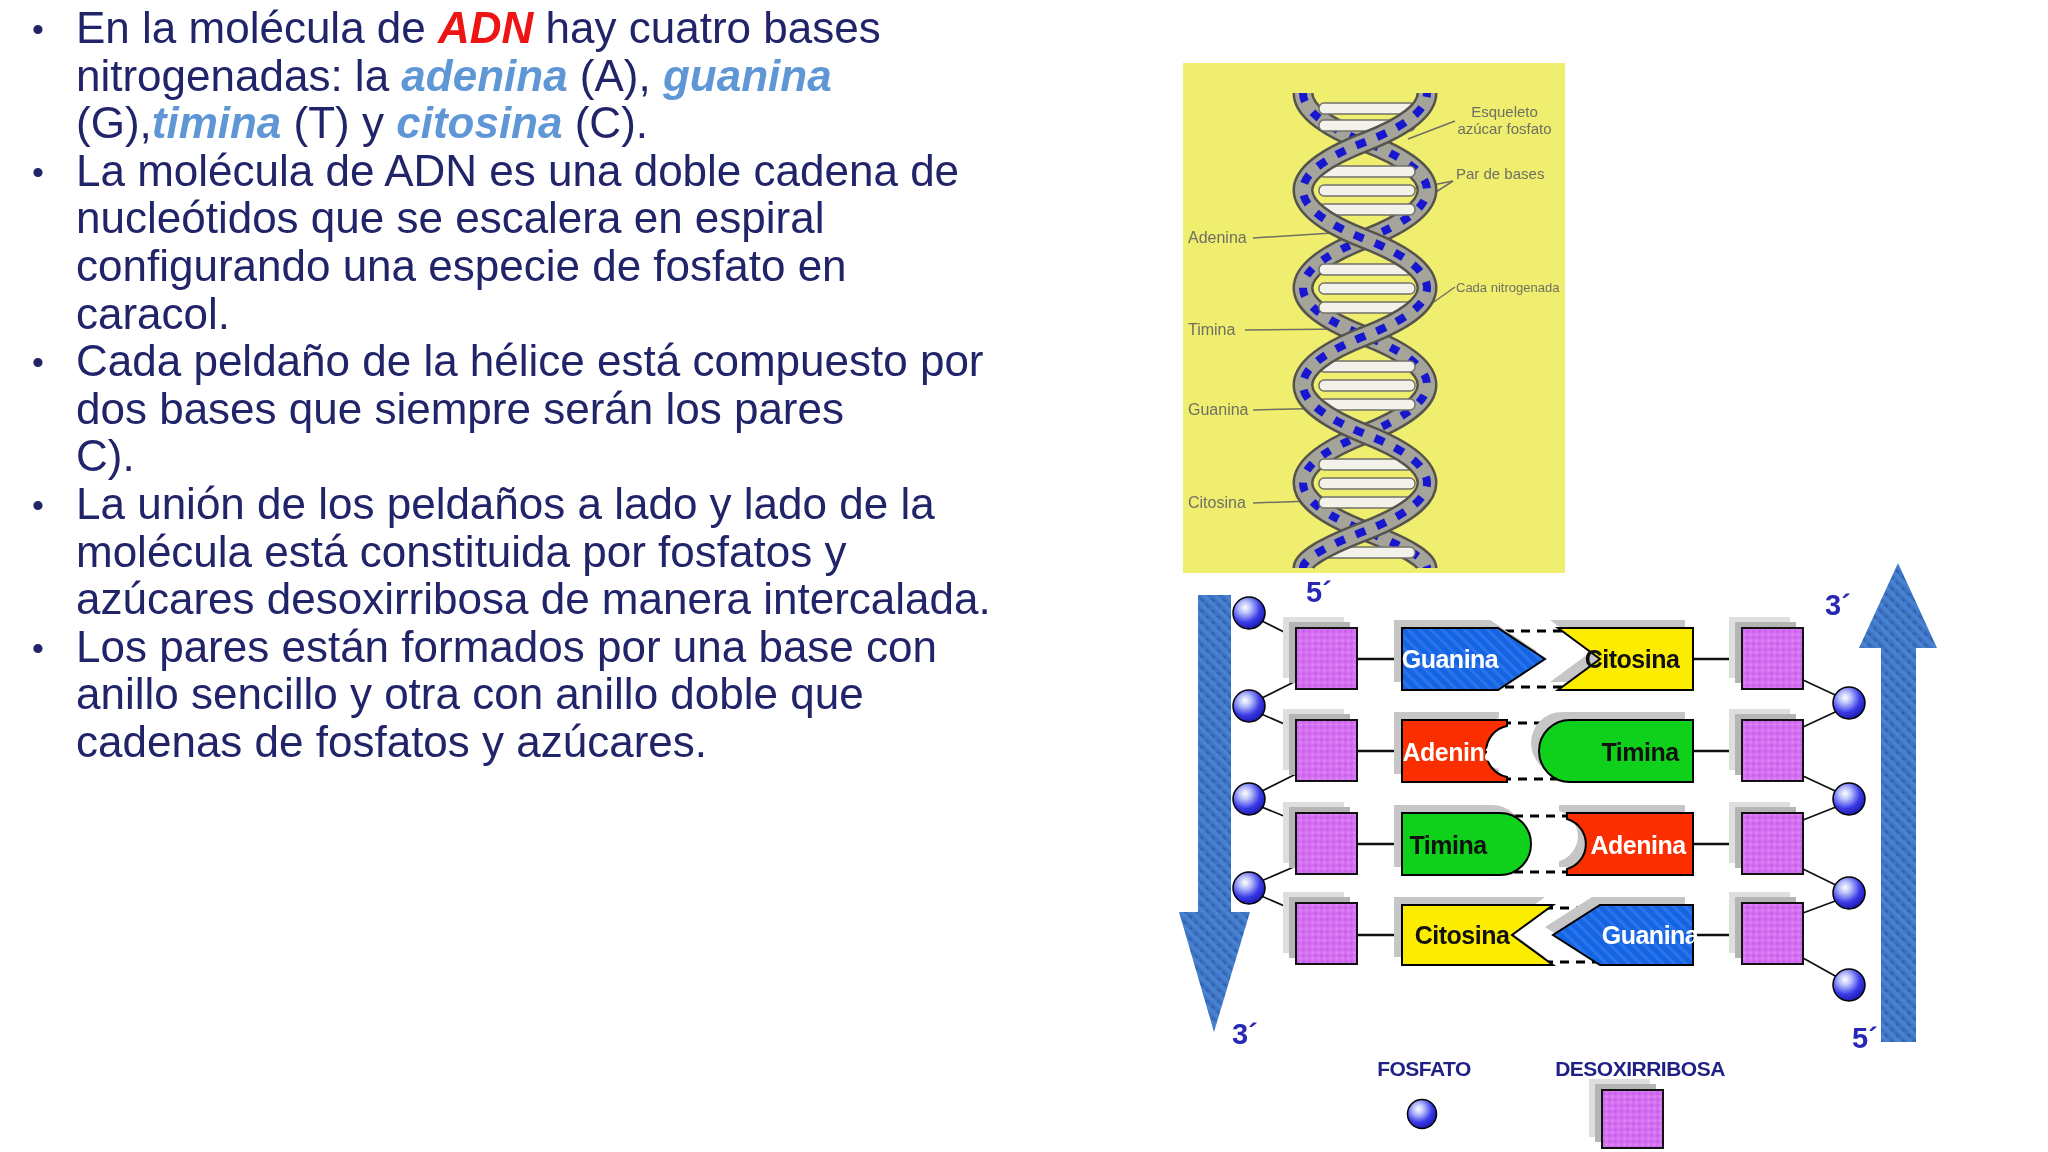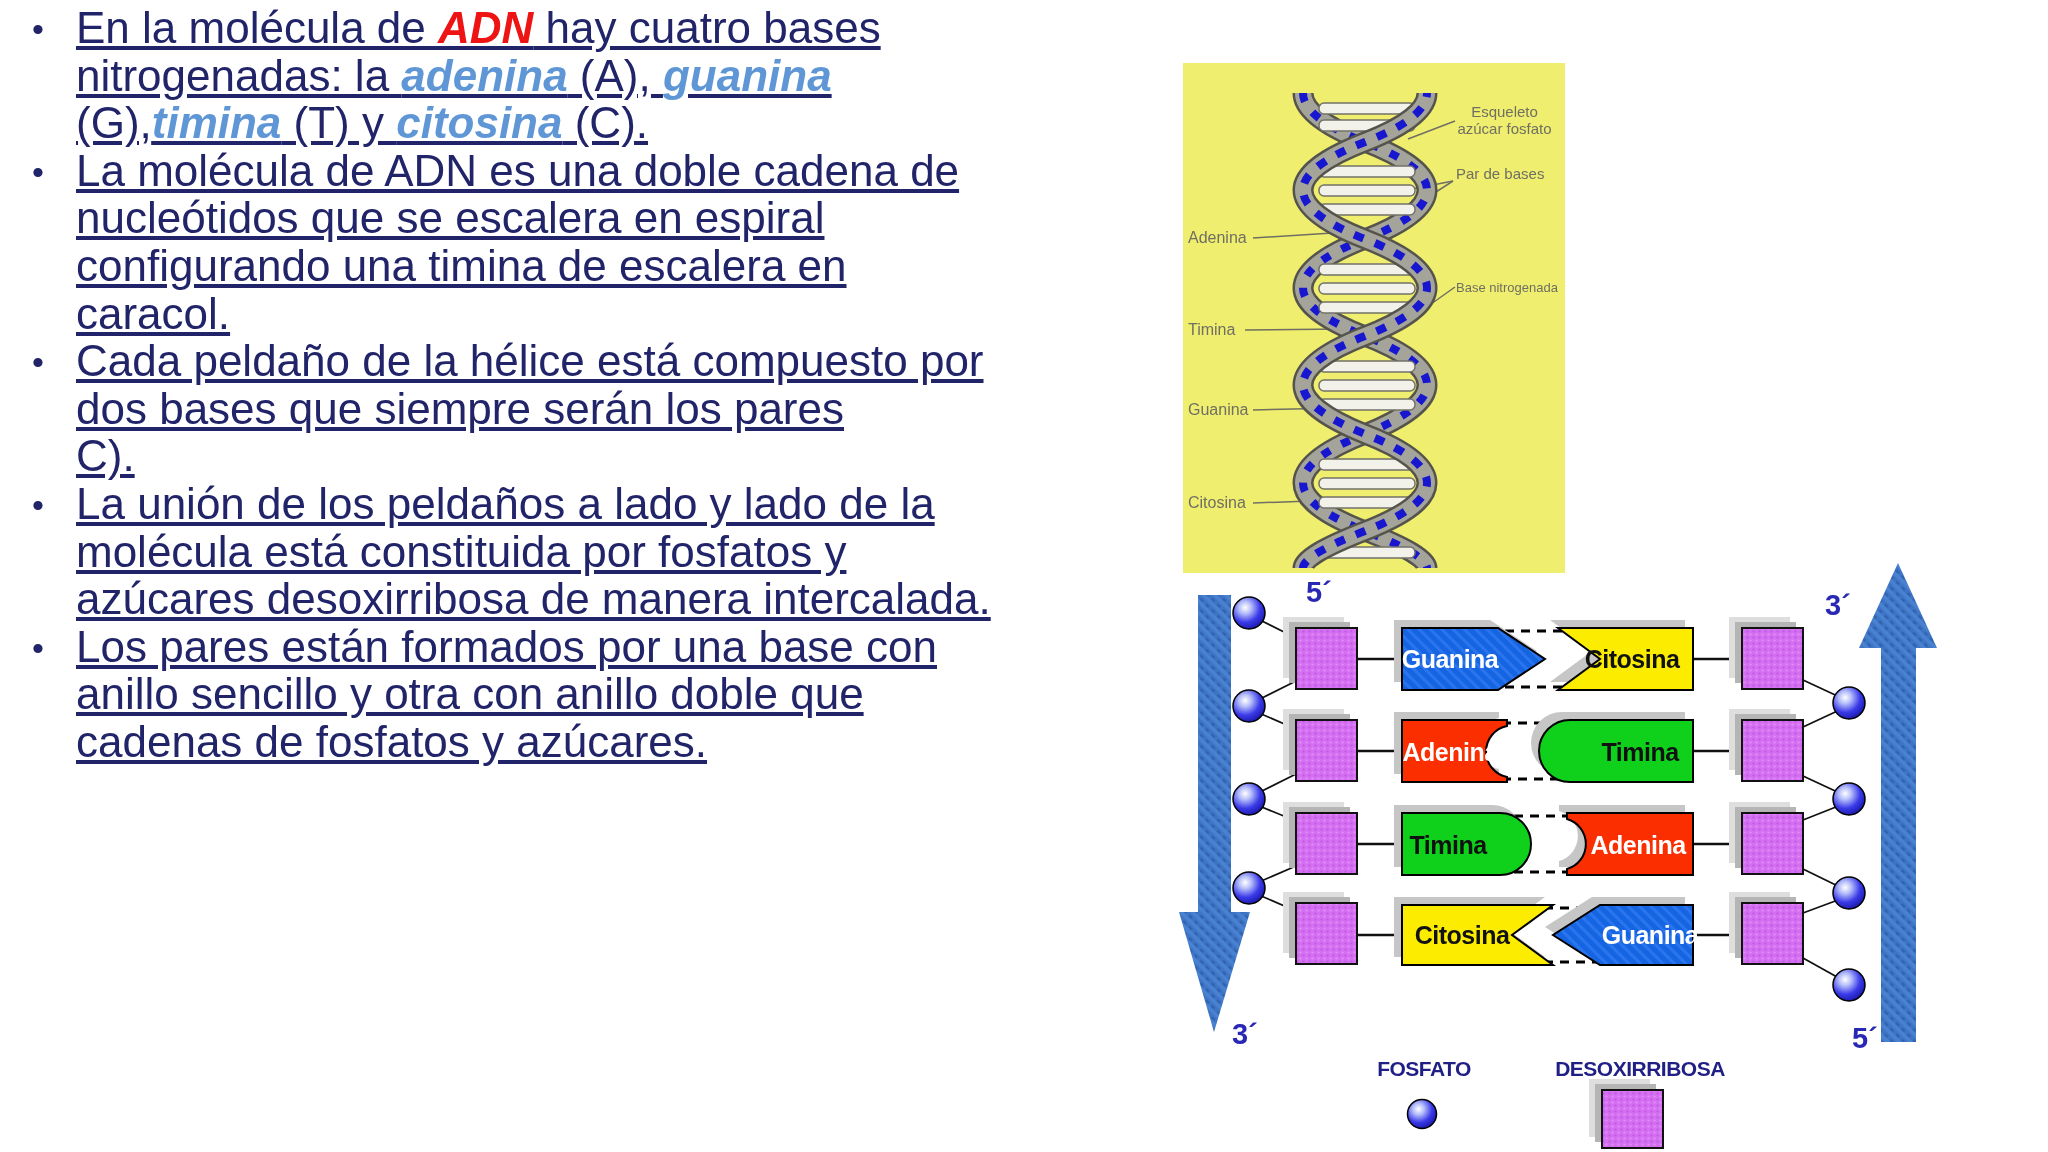--- a/index.html
+++ b/index.html
@@ -7,21 +7,21 @@
     position:relative;width:2048px;height:1152px;background:#ffffff;
     font-family:"Liberation Sans",sans-serif;overflow:hidden;
   }
   
   .bullets{position:absolute;left:32px;top:4px;width:1130px;color:#212469;}
   .bullet{position:relative;padding-left:44px;}
   .bullet::before{
     content:"\2022";position:absolute;left:0;top:2px;
     font-size:34px;line-height:47.6px;color:#212469;
   }
-  .bline{white-space:nowrap;font-size:44px;line-height:47.6px;text-decoration:underline;}
+  .bline{white-space:nowrap;font-size:44px;line-height:47.6px;}
   .seg-n{color:#212469;}
   .seg-adn{color:#ee1414;font-weight:bold;font-style:italic;}
   .seg-b{color:#5f97d6;font-weight:bold;font-style:italic;}
   
   .helix-panel{position:absolute;left:1183px;top:63px;width:382px;height:510px;background:#f0ee6e;}
   .helix-art{position:absolute;left:0;top:0;width:382px;height:510px;}
   .hx-label{position:absolute;color:#6f6f63;font-size:15px;line-height:17px;}
   .hx-left{font-size:16px;}
   
   .pairing-svg{position:absolute;left:1170px;top:555px;width:800px;height:597px;}
@@ -36,21 +36,21 @@
 
   <div class="bullets">
       <div class="bullet">
         <div class="bline"><span class="seg-n">En la molécula de </span><span class="seg-adn">ADN</span><span class="seg-n"> hay cuatro bases</span></div>
         <div class="bline"><span class="seg-n">nitrogenadas: la </span><span class="seg-b">adenina</span><span class="seg-n"> (A), </span><span class="seg-b">guanina</span></div>
         <div class="bline"><span class="seg-n">(G),</span><span class="seg-b">timina</span><span class="seg-n"> (T) y </span><span class="seg-b">citosina</span><span class="seg-n"> (C).</span></div>
       </div>
       <div class="bullet">
         <div class="bline"><span class="seg-n">La molécula de ADN es una doble cadena de</span></div>
         <div class="bline"><span class="seg-n">nucleótidos que se escalera en espiral</span></div>
-        <div class="bline"><span class="seg-n">configurando una timina de escalera en</span></div>
+        <div class="bline"><span class="seg-n">configurando una especie de fosfato en</span></div>
         <div class="bline"><span class="seg-n">caracol.</span></div>
       </div>
       <div class="bullet">
         <div class="bline"><span class="seg-n">Cada peldaño de la hélice está compuesto por</span></div>
         <div class="bline"><span class="seg-n">dos bases que siempre serán los pares</span></div>
         <div class="bline"><span class="seg-n">C).</span></div>
       </div>
       <div class="bullet">
         <div class="bline"><span class="seg-n">La unión de los peldaños a lado y lado de la</span></div>
         <div class="bline"><span class="seg-n">molécula está constituida por fosfatos y</span></div>
@@ -107,21 +107,21 @@
         <path d="M244,30 Q244,55 182,79 Q120,103 120,127 Q120,152 182,176 Q244,200 244,225 Q244,249 182,273 Q120,297 120,322 Q120,346 182,371 Q244,395 244,420 Q244,444 182,468 Q120,492 120,505" fill="none" stroke="#1717cf" stroke-width="8" stroke-dasharray="10 12" stroke-dashoffset="6"></path>
       </g>
     </svg>
 
     <div class="hx-label hx-left" style="left:5px;top:166px;">Adenina</div>
     <div class="hx-label hx-left" style="left:5px;top:258px;">Timina</div>
     <div class="hx-label hx-left" style="left:5px;top:338px;">Guanina</div>
     <div class="hx-label hx-left" style="left:5px;top:431px;">Citosina</div>
     <div class="hx-label" style="left:274px;top:40px;width:95px;text-align:center;">Esqueleto azúcar fosfato</div>
     <div class="hx-label" style="left:273px;top:102px;width:105px;white-space:nowrap;">Par de bases</div>
-    <div class="hx-label" style="left:273px;top:216px;width:108px;white-space:nowrap;font-size:13px;">Base nitrogenada</div>
+    <div class="hx-label" style="left:273px;top:216px;width:108px;white-space:nowrap;font-size:13px;">Cada nitrogenada</div>
   </div>
 
   <svg class="pairing-svg" viewBox="1170 555 800 597">
     <defs>
       <radialGradient id="sph" cx="38%" cy="33%" r="75%">
         <stop offset="0" stop-color="#ffffff"></stop>
         <stop offset="0.25" stop-color="#b8c0fa"></stop>
         <stop offset="0.62" stop-color="#3a3ae8"></stop>
         <stop offset="1" stop-color="#14129e"></stop>
       </radialGradient>

